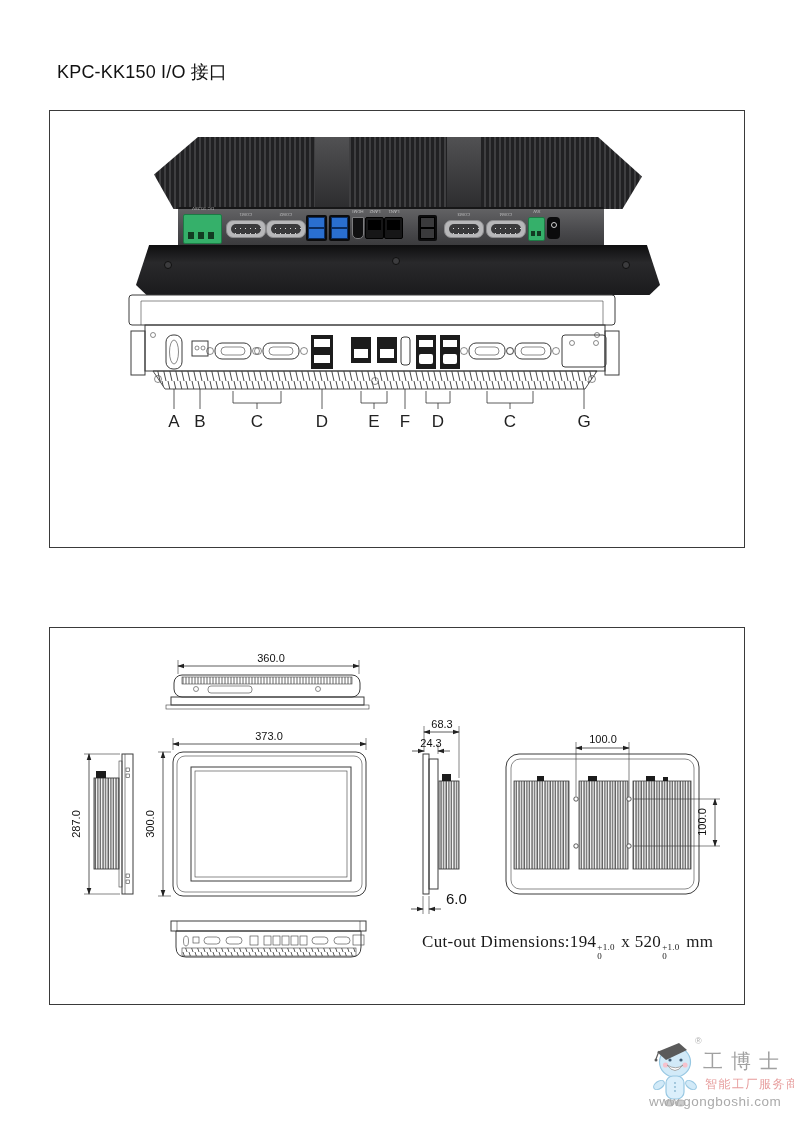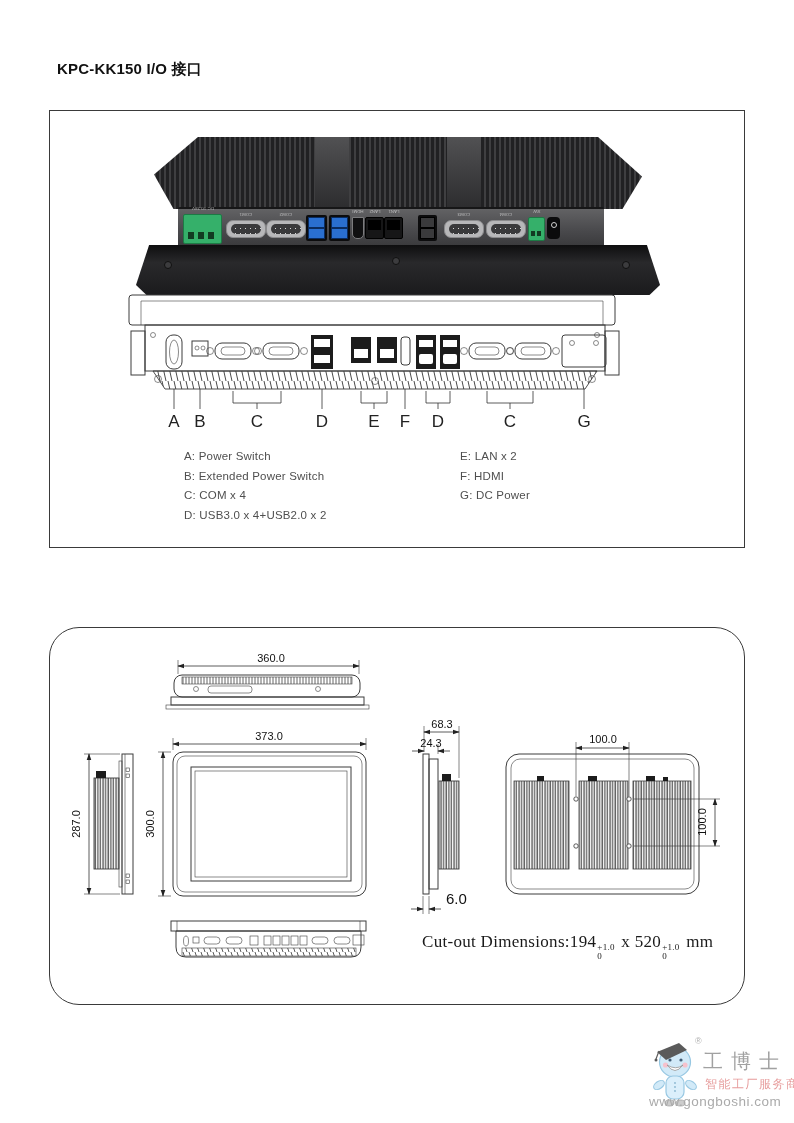--- a/index.html
+++ b/index.html
@@ -1,22 +1,22 @@
 <!DOCTYPE html>
 <html><head>
 <meta charset="utf-8">
 <style>
   html,body{margin:0;padding:0;background:#e8e8e8;}
   .page{position:relative;width:794px;height:1123px;background:#ffffff;margin:0 auto;
         font-family:"Liberation Sans",sans-serif;overflow:hidden;}
   .abs{position:absolute;}
-  .doc-title{left:57px;top:60px;font-size:15px;font-weight:bold;color:#111;letter-spacing:0.2px;}
+  .doc-title{left:57px;top:60px;font-size:18px;font-weight:normal;color:#111;letter-spacing:0.2px;}
   .frame{border:1.5px solid #3a3a3a;background:#fff;}
   .box1{left:49px;top:110px;width:694px;height:436px;}
-  .box2{left:49px;top:627px;width:694px;height:376px;border-radius:30px;}
+  .box2{left:49px;top:627px;width:694px;height:376px;}
 
   
   .photo{left:80px;top:22px;width:536px;height:164px;}
   .heatsink{position:absolute;left:24px;top:4px;width:488px;height:72px;
     clip-path:polygon(4% 100%,0% 52%,9% 0%,91% 0%,100% 55%,96% 100%);
     background:repeating-linear-gradient(90deg,#3f3f41 0 2px,#212123 2px 5px);}
   .hs-band{position:absolute;top:0;width:7%;height:100%;background:linear-gradient(180deg,#515153,#2c2c2e);}
   .hs-b1{left:33%;} .hs-b2{left:60%;}
   .io-strip{position:absolute;left:48px;top:74px;width:426px;height:38px;border-radius:2px;
     background:linear-gradient(180deg,#626264,#48484b 60%,#39393b);border-top:2px solid #161617;}
@@ -268,31 +268,20 @@
         <text class="iolab" x="132" y="136">C</text>
         <text class="iolab" x="197" y="136">D</text>
         <text class="iolab" x="249" y="136">E</text>
         <text class="iolab" x="280" y="136">F</text>
         <text class="iolab" x="313" y="136">D</text>
         <text class="iolab" x="385" y="136">C</text>
         <text class="iolab" x="459" y="136">G</text>
       </g>
     </svg>
 
-    <div class="abs legend-col legend-left">
-      <div>A: Power Switch</div>
-      <div>B: Extended Power Switch</div>
-      <div>C: COM x 4</div>
-      <div>D: USB3.0 x 4+USB2.0 x 2</div>
-    </div>
-    <div class="abs legend-col legend-right">
-      <div>E: LAN x 2</div>
-      <div>F: HDMI</div>
-      <div>G: DC Power</div>
-    </div>
   </div>
 
   <div class="abs sec2">
     <span class="t1">尺寸</span><span class="t2">单位:mm</span>
   </div>
 
   <div class="abs frame box2">
     <svg class="abs" style="left:0;top:0;" width="694" height="376" viewBox="0 0 694 376">
       <defs>
         <marker id="ah" viewBox="0 0 10 10" refX="9" refY="5" markerWidth="9" markerHeight="9" orient="auto-start-reverse">

